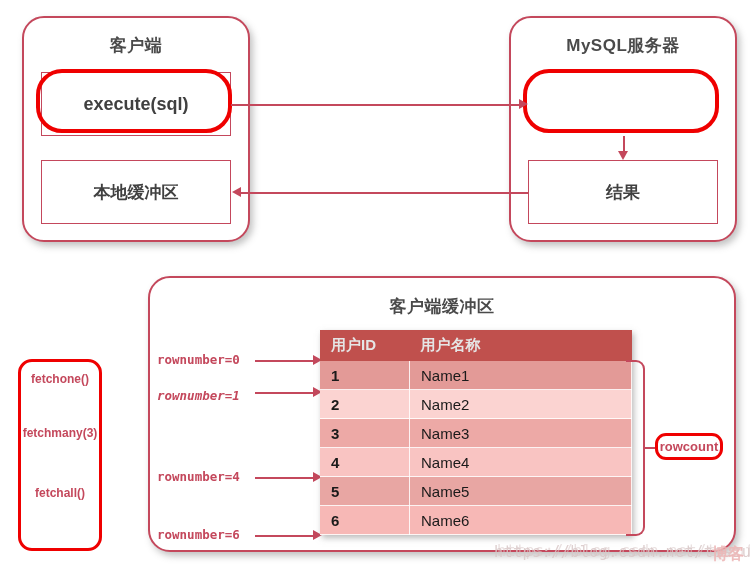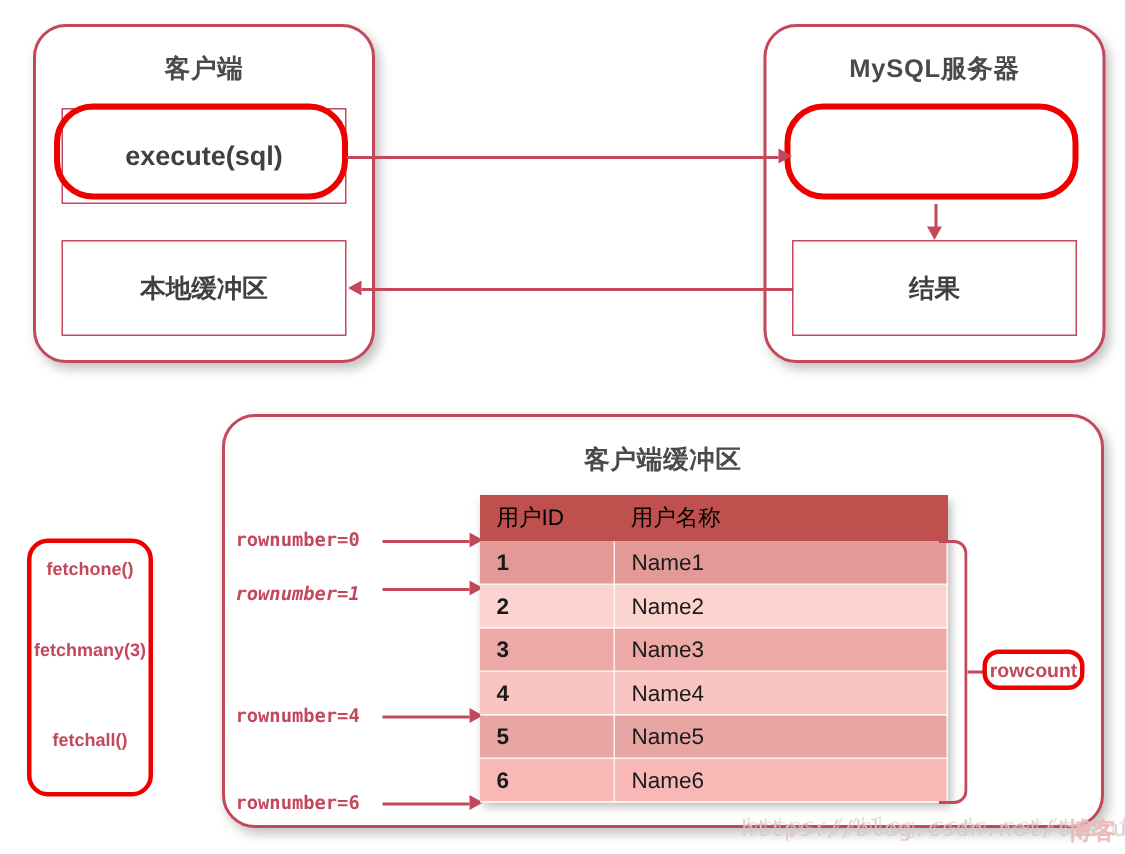--- a/index.html
+++ b/index.html
@@ -92,22 +92,22 @@
   }
 
   
   .data-table {
     position: absolute;
     border-collapse: collapse;
     box-shadow: 2px 3px 6px rgba(120,120,120,0.5);
   }
   .data-table th {
     background: #c0504d;
-    color: #000000;
-    font-weight: normal;
+    color: #e5e5e5;
+    font-weight: bold;
     font-size: 15px;
     text-align: left;
     padding: 6px 0 6px 11px;
     border: none;
     height: 18px;
   }
   .data-table td {
     font-size: 15px;
     color: #1a1a1a;
     padding: 4px 0 4px 11px;
@@ -297,21 +297,21 @@
       </tr>
     </tbody>
   </table>
 
   <div class="bracket" style="left:626px; top:360px; width:19px; height:176px;"></div>
   <div class="bracket-stem" style="left:645px; top:447px; width:12px;"></div>
   <div class="pill" style="left:655px; top:433px; width:68px; height:27px;">
     <span>rowcount</span>
   </div>
 
-  <div class="fetch-box" style="left:18px; top:359px; width:84px; height:172px;">
+  <div class="fetch-box" style="left:18px; top:359px; width:84px; height:192px;">
     <div class="fetch-label" style="top:10px;">fetchone()</div>
     <div class="fetch-label" style="top:64px;">fetchmany(3)</div>
     <div class="fetch-label" style="top:124px;">fetchall()</div>
   </div>
 
   <div class="watermark ghost" style="left:497px; top:542px;">https://blog.csdn.net/tszufeng</div>
   <div class="watermark" style="left:494px; top:543px;">https://blog.csdn.net/taszu</div>
   <div class="wm-logo" style="left:712px; top:544px;">博客</div>
 
 </div>

